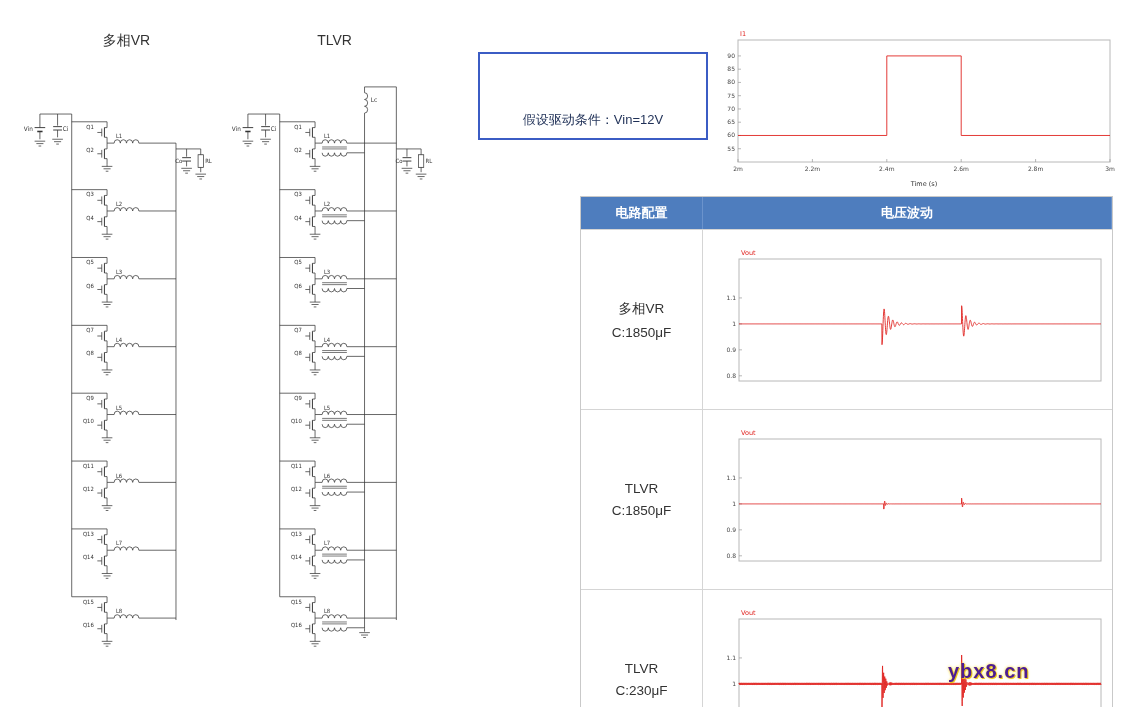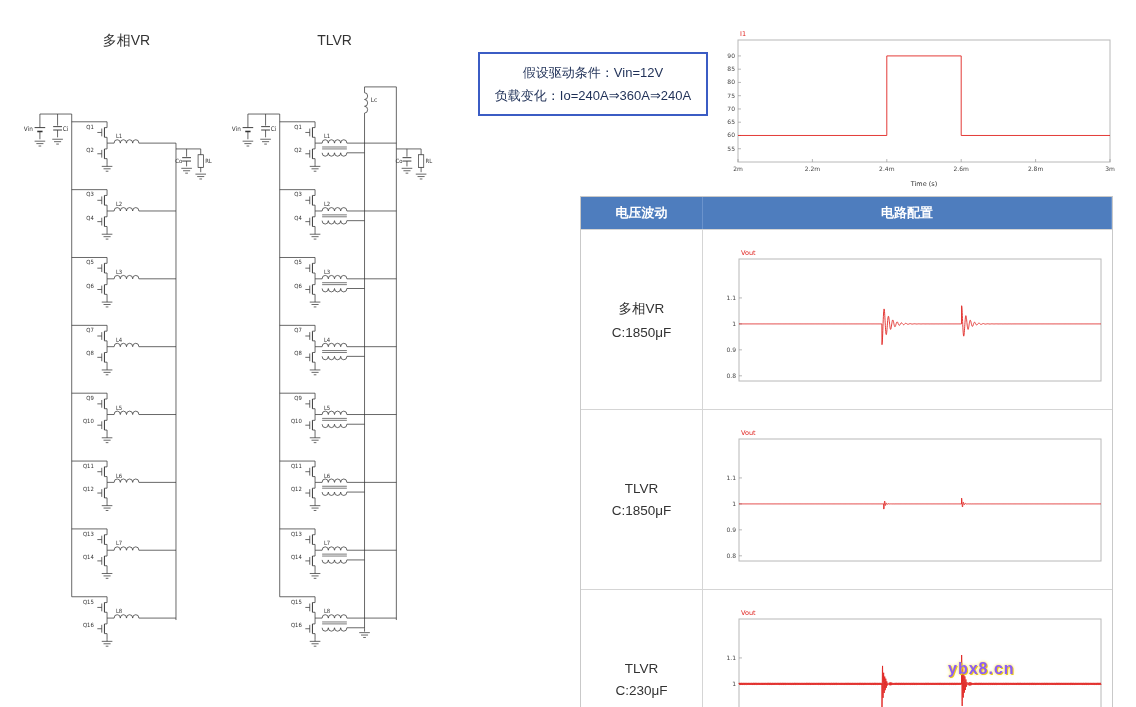--- a/index.html
+++ b/index.html
@@ -3,34 +3,34 @@
 <meta charset="utf-8">
 <style>
   html,body{margin:0;padding:0;background:#fff;}
   #root{position:relative;width:1136px;height:707px;background:#ffffff;overflow:hidden;
         font-family:"Liberation Sans","DejaVu Sans",sans-serif;color:#222;}
   .sch-title{position:absolute;width:205px;text-align:center;font-size:14px;color:#333;top:32px;}
   .schematic{position:absolute;top:52px;}
   .schematic svg{display:block;}
   .assumption-box{position:absolute;left:478px;top:52px;width:222px;border:2px solid #3b5cc4;
         padding:7px 2px;text-align:center;}
-  .assumption-line{font-size:13px;line-height:23px;color:#1f3057;}
+  .assumption-line{font-size:13px;line-height:23px;color:#1f3057;margin-top:47px;}
   .load-title{position:absolute;left:708px;top:8px;width:412px;text-align:center;font-size:13px;color:#111;}
   .chart-box{position:absolute;}
   #load-chart{left:708px;top:24px;}
   .results-table{position:absolute;left:580px;top:196px;width:531px;border:1px solid #c9c9c9;
         display:grid;grid-template-columns:122px 1fr;grid-auto-rows:auto;}
   .th{background:#4e7dbe;color:#fff;font-size:13px;font-weight:bold;text-align:center;
         line-height:32px;height:32px;border-right:1px solid #6b93cc;}
   .th:last-child{border-right:none;}
   .td{border-top:1px solid #d5d5d5;border-right:1px solid #d5d5d5;height:179px;background:#fff;}
   .td.col-wave{border-right:none;display:flex;align-items:center;padding-left:6px;box-sizing:border-box;}
   .td.col-config{display:flex;flex-direction:column;align-items:center;justify-content:center;
         gap:7px;font-size:13.5px;color:#333;}
-  .watermark{position:absolute;left:948px;top:660px;font-size:16px;font-weight:bold;color:#8b5cf6;
+  .watermark{position:absolute;left:948px;top:660px;font-size:20px;font-weight:bold;color:#4c1d95;
         letter-spacing:1px;text-shadow:0 0 3px #f5d312, 1px 1px 0 #e8c520;}
 </style>
 </head>
 <body>
 
 <div id="root">
 
   <div class="sch-title" style="left:24px;">多相VR</div>
   <div class="sch-title" style="left:232px;">TLVR</div>
 
@@ -549,21 +549,20 @@
         <text x="104" y="579" font-size="6" text-anchor="start" fill="#333">L8</text>
         <line x1="102" y1="588" x2="130" y2="588" stroke="#333" stroke-width="0.7"></line>
         <line x1="102" y1="590" x2="130" y2="590" stroke="#333" stroke-width="0.7"></line>
         <path d="M 102 594 a 3.5 3.5 0 0 0 7 0 a 3.5 3.5 0 0 0 7 0 a 3.5 3.5 0 0 0 7 0 a 3.5 3.5 0 0 0 7 0" fill="none" stroke="#333" stroke-width="0.8"></path>
         <line x1="130" y1="594" x2="150" y2="594" stroke="#333" stroke-width="0.8"></line>
       </svg>
     </div>
 
   <div class="assumption-box" style="border-color: rgb(59, 92, 196);">
     <div class="assumption-line">假设驱动条件：Vin=12V</div>
-    <div class="assumption-line">负载变化：Io=240A⇒360A⇒240A</div>
   </div>
 
   <div id="load-chart" class="chart-box"><svg viewBox="0 0 412 166" width="412" height="166" style="font-family: &quot;DejaVu Sans&quot;, sans-serif;">
         <rect x="30" y="16" width="372" height="122" fill="#fff" stroke="#b8b8b8" stroke-width="1"></rect>
         <text x="27" y="126.73913043478261" font-size="6" text-anchor="end" fill="#444">55</text>
         <line x1="30" y1="124.73913043478261" x2="33" y2="124.73913043478261" stroke="#999" stroke-width="0.7"></line>
         <text x="27" y="113.47826086956522" font-size="6" text-anchor="end" fill="#444">60</text>
         <line x1="30" y1="111.47826086956522" x2="33" y2="111.47826086956522" stroke="#999" stroke-width="0.7"></line>
         <text x="27" y="100.21739130434783" font-size="6" text-anchor="end" fill="#444">65</text>
         <line x1="30" y1="98.21739130434783" x2="33" y2="98.21739130434783" stroke="#999" stroke-width="0.7"></line>
@@ -588,22 +587,22 @@
         <text x="327.5999999999999" y="147" font-size="6" text-anchor="middle" fill="#444">2.8m</text>
         <line x1="327.5999999999999" y1="135" x2="327.5999999999999" y2="138" stroke="#999" stroke-width="0.7"></line>
         <text x="402" y="147" font-size="6" text-anchor="middle" fill="#444">3m</text>
         <line x1="402" y1="135" x2="402" y2="138" stroke="#999" stroke-width="0.7"></line>
         <text x="216" y="162" font-size="6.5" text-anchor="middle" fill="#333">Time (s)</text>
         <text x="32" y="12" font-size="6.5" text-anchor="start" fill="#e02420">I1</text>
         <path d="M 30.00 111.48 L 178.80 111.48 L 178.80 31.91 L 253.20 31.91 L 253.20 111.48 L 402.00 111.48" fill="none" stroke="#e02420" stroke-width="0.9"></path>
       </svg></div>
 
   <div class="results-table">
+    <div class="th" style="background: rgb(78, 125, 190);">电路配置</div>
     <div class="th" style="background: rgb(78, 125, 190);">电压波动</div>
-    <div class="th" style="background: rgb(78, 125, 190);">电路配置</div>
 
     <div class="td col-config">
       <div>多相VR</div>
       <div>C:1850μF</div>
     </div>
     <div class="td col-wave">
       <div class="chart-box"><svg viewBox="0 0 398 144" width="398" height="144" style="font-family: &quot;DejaVu Sans&quot;, sans-serif;">
             <rect x="30" y="14" width="362" height="122" fill="#fff" stroke="#b8b8b8" stroke-width="1"></rect>
             <text x="27" y="132.80851063829786" font-size="6" text-anchor="end" fill="#444">0.8</text>
             <line x1="30" y1="130.80851063829786" x2="33" y2="130.80851063829786" stroke="#999" stroke-width="0.7"></line>

